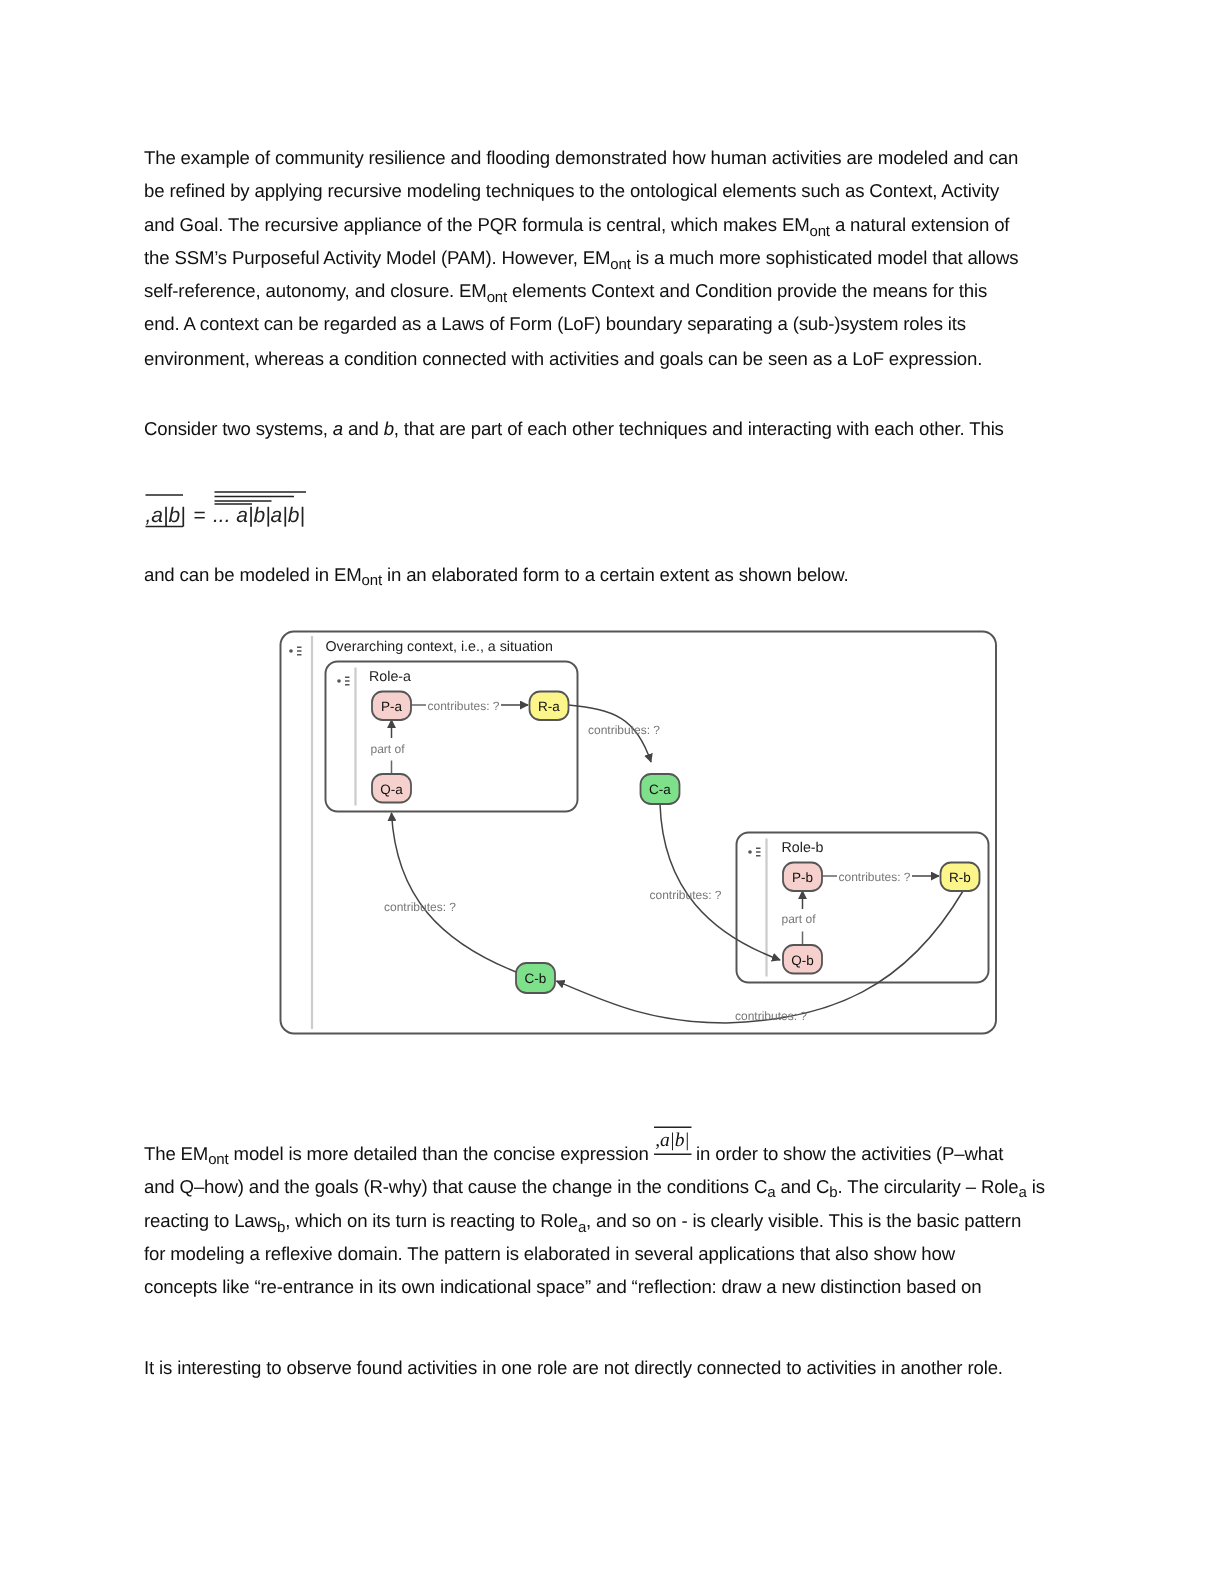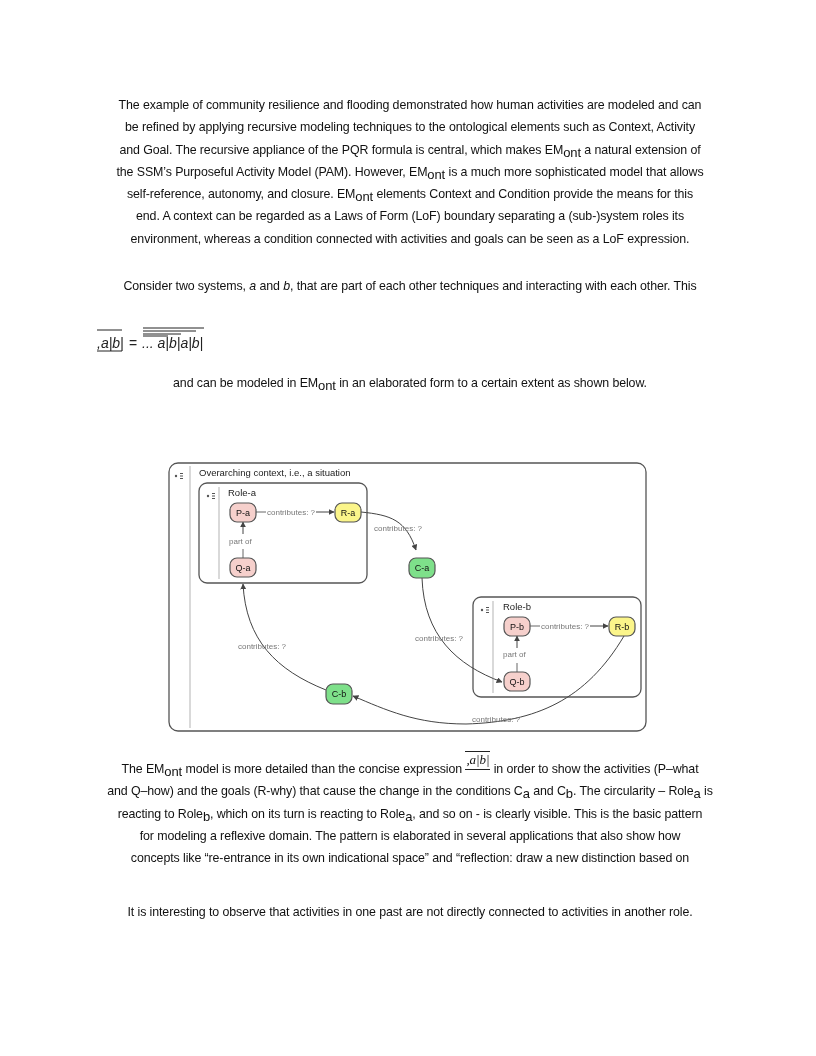--- a/index.html
+++ b/index.html
@@ -1,20 +1,20 @@
 <!DOCTYPE html>
 <html><head>
 <meta charset="utf-8">
 <style>
   html, body { margin:0; padding:0; background:#ffffff; }
   body { width:816px; height:1056px; position:relative; overflow:hidden;
          font-family:"Liberation Sans", sans-serif; color:#111; }
   .para { position:absolute; left:96px; width:628px; font-size:12.4px; line-height:22.3px; letter-spacing:-0.1px; }
-  .para span.line { display:block; white-space:nowrap;text-align:center; }
-  sub { font-size:13px; vertical-align:-3px; line-height:0; }
+  .para span.line { display:block; white-space:nowrap; }
+  sub { font-size:10px; vertical-align:-3px; line-height:0; }
   svg text { font-family:"Liberation Sans", sans-serif; }
 </style>
 </head>
 <body>
 
 <div class="para" style="top:94px;">
   <span class="line"><span>The example of community resilience and flooding demonstrated how human activities are modeled and can</span></span>
   <span class="line"><span>be refined by applying recursive modeling techniques to the ontological elements such as Context, Activity</span></span>
   <span class="line"><span>and Goal. The recursive appliance of the PQR formula is central, which makes EM</span><sub>ont</sub><span> a natural extension of</span></span>
   <span class="line"><span>the SSM’s Purposeful Activity Model (PAM). However, EM</span><sub>ont</sub><span> is a much more sophisticated model that allows</span></span>
@@ -38,21 +38,21 @@
     <text x="1" y="22" font-family="Liberation Serif, serif" font-style="italic" font-size="14" fill="#222">,a|b|</text>
     <text x="33" y="22" font-family="Liberation Serif, serif" font-size="14" fill="#222">=</text>
     <text x="46" y="22" font-family="Liberation Serif, serif" font-style="italic" font-size="14" fill="#222">... a|b|a|b|</text>
   </svg>
 </div>
 
 <div class="para" style="top:372px;">
   <span class="line"><span>and can be modeled in EM</span><sub>ont</sub><span> in an elaborated form to a certain extent as shown below.</span></span>
 </div>
 
-<div style="position:absolute; left:166px; top:418px; width:484px; height:274px;margin-top:42px;">
+<div style="position:absolute; left:184px; top:418px; width:484px; height:274px;">
   <svg width="484" height="274" viewBox="0 0 484 274">
     <defs>
       <marker id="arr" viewBox="0 0 10 10" refX="9" refY="5" markerWidth="6" markerHeight="6" orient="auto">
         <path d="M0,0 L10,5 L0,10 z" fill="#444"></path>
       </marker>
     </defs>
 
     <rect x="3" y="3" width="477" height="268" rx="9" fill="#fff" stroke="#555" stroke-width="1.3"></rect>
     <line x1="24" y1="6" x2="24" y2="268" stroke="#ccc" stroke-width="1.5"></line>
     <g>
@@ -142,20 +142,20 @@
     <g>
       <rect x="160" y="224" width="26" height="20" rx="7" fill="#7ee08a" stroke="#555" stroke-width="1.2"></rect>
       <text x="173" y="237" font-size="9" text-anchor="middle" fill="#111">C-b</text>
     </g>
   </svg>
 </div>
 
 <div class="para" style="top:758px;">
   <span class="line"><span>The EM</span><sub>ont</sub><span> model is more detailed than the concise expression </span><span style="display:inline-block; position:relative; font-family:'Liberation Serif',serif; font-style:italic; font-size:13px; top:-9px; border-top:1px solid #222; border-bottom:1px solid #222; line-height:13px; padding:1px 1px 3px 1px;">,a|b|</span><span> in order to show the activities (P–what</span></span>
   <span class="line"><span>and Q–how) and the goals (R-why) that cause the change in the conditions C</span><sub>a</sub><span> and C</span><sub>b</sub><span>. The circularity – Role</span><sub>a</sub><span> is</span></span>
-  <span class="line"><span>reacting to Role</span><sub>b</sub><span>, which on its turn is reacting to Role</span><sub>a</sub><span>, and so on - is clearly visible. This is the basic pattern</span></span>
+  <span class="line"><span>reacting to Laws</span><sub>b</sub><span>, which on its turn is reacting to Role</span><sub>a</sub><span>, and so on - is clearly visible. This is the basic pattern</span></span>
   <span class="line"><span>for modeling a reflexive domain. The pattern is elaborated in several applications that also show how</span></span>
   <span class="line"><span>concepts like “re-entrance in its own indicational space” and “reflection: draw a new distinction based on</span></span>
 </div>
 
 <div class="para" style="top:902px; line-height:20px;">
-  <span class="line"><span>It is interesting to observe that activities in one past are not directly connected to activities in another role.</span></span>
+  <span class="line"><span>It is interesting to observe found activities in one role are not directly connected to activities in another role.</span></span>
 </div>
 
 </body></html>

